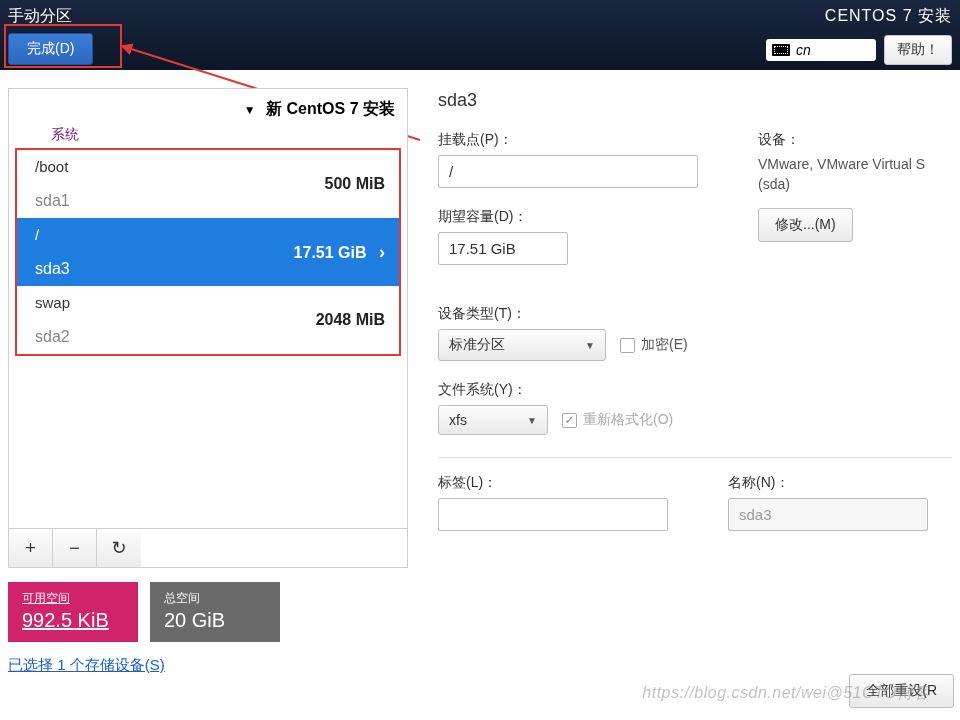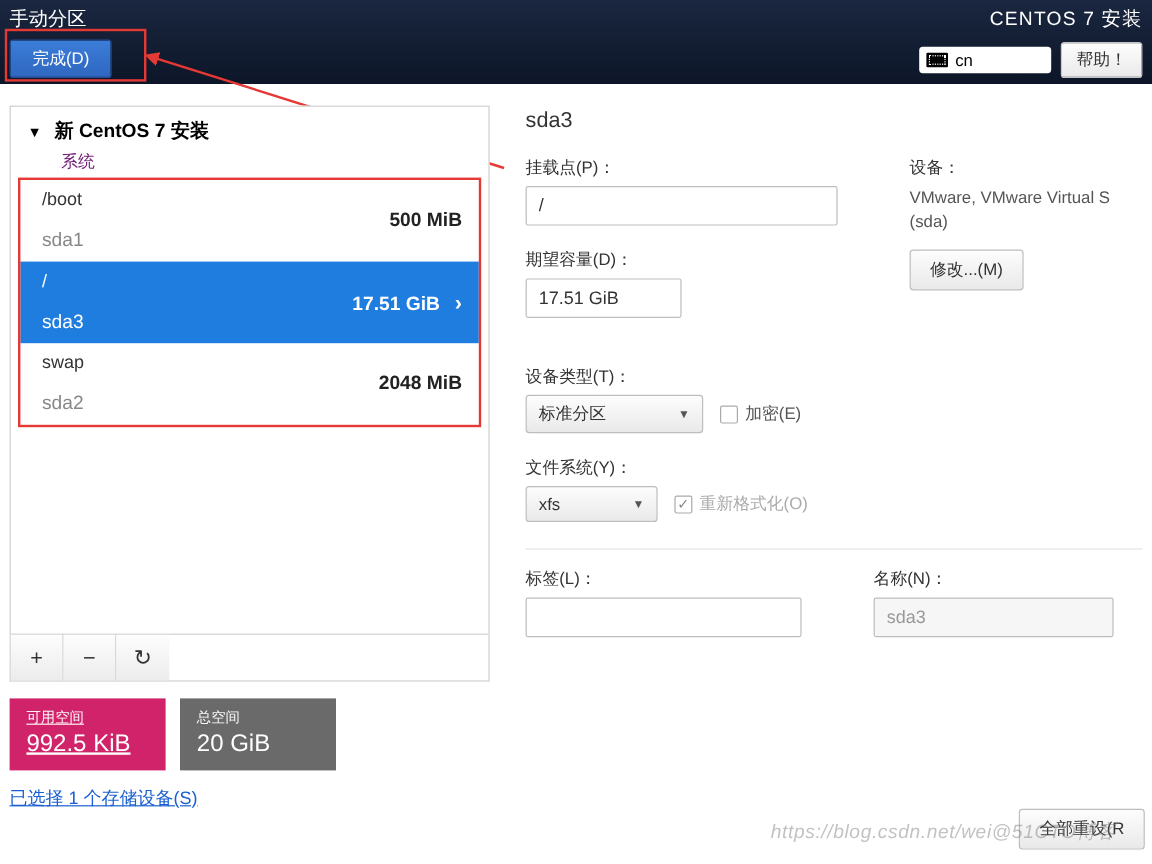--- a/index.html
+++ b/index.html
@@ -37,20 +37,21 @@
     .header-right { text-align: right; padding: 6px 8px; }
     .install-title { font-size: 16px; color: #fff; letter-spacing: 1px; }
     .header-controls { margin-top: 8px; display: flex; align-items: center; gap: 8px; justify-content: flex-end; }
     .lang-pill {
       background: #fff; color: #000;
       padding: 3px 20px 3px 6px;
       border-radius: 3px;
       font-size: 14px;
       display: inline-flex; align-items: center; gap: 6px;
       min-width: 110px;
+      font-style: italic;
     }
     .kb-icon { width: 18px; height: 12px; background: #000; display: inline-block; border-radius: 1px; position: relative; }
     .kb-icon::after { content:""; position:absolute; inset:2px; border:1px dotted #fff; }
     .help-btn {
       background: linear-gradient(to bottom, #fdfdfd, #eaeaea);
       border: 1px solid #c6c6c6;
       color: #333;
       padding: 5px 12px;
       font-size: 14px;
       border-radius: 3px;
@@ -64,20 +65,21 @@
       border: 1px solid #cfcfcf;
       background: #fff;
       height: 480px;
       display: flex; flex-direction: column;
       position: relative;
     }
     .plist-header {
       padding: 10px 12px 2px 14px;
       font-weight: bold;
       font-size: 16px;
+      text-align: right;
     }
     .plist-header .caret { display:inline-block; margin-right:6px; font-size:12px; }
     .section-label { color: #701a75; font-size: 14px; padding: 4px 0 6px 42px; }
     .items-box {
       position: relative;
       margin: 0 8px;
     }
     .items-highlight {
       position: absolute;
       inset: -2px;
@@ -301,21 +303,21 @@
       <div class="rp-col">
         <div class="fld-label">挂载点(P)：</div>
         <input class="txt wide" value="/" style="">
         <div class="spacer"></div>
         <div class="fld-label">期望容量(D)：</div>
         <input class="txt med" value="17.51 GiB" style="">
 
         <div style="height:40px"></div>
         <div class="fld-label">设备类型(T)：</div>
         <div style="display:flex; align-items:center; gap:14px;">
-          <div class="sel" style="width:148px">
+          <div class="sel" style="width:168px">
             <span>标准分区</span>
             <span class="tri">▼</span>
           </div>
           <label class="chk-row">
             <span class="chk"></span>
             <span>加密(E)</span>
           </label>
         </div>
 
         <div class="spacer"></div>

